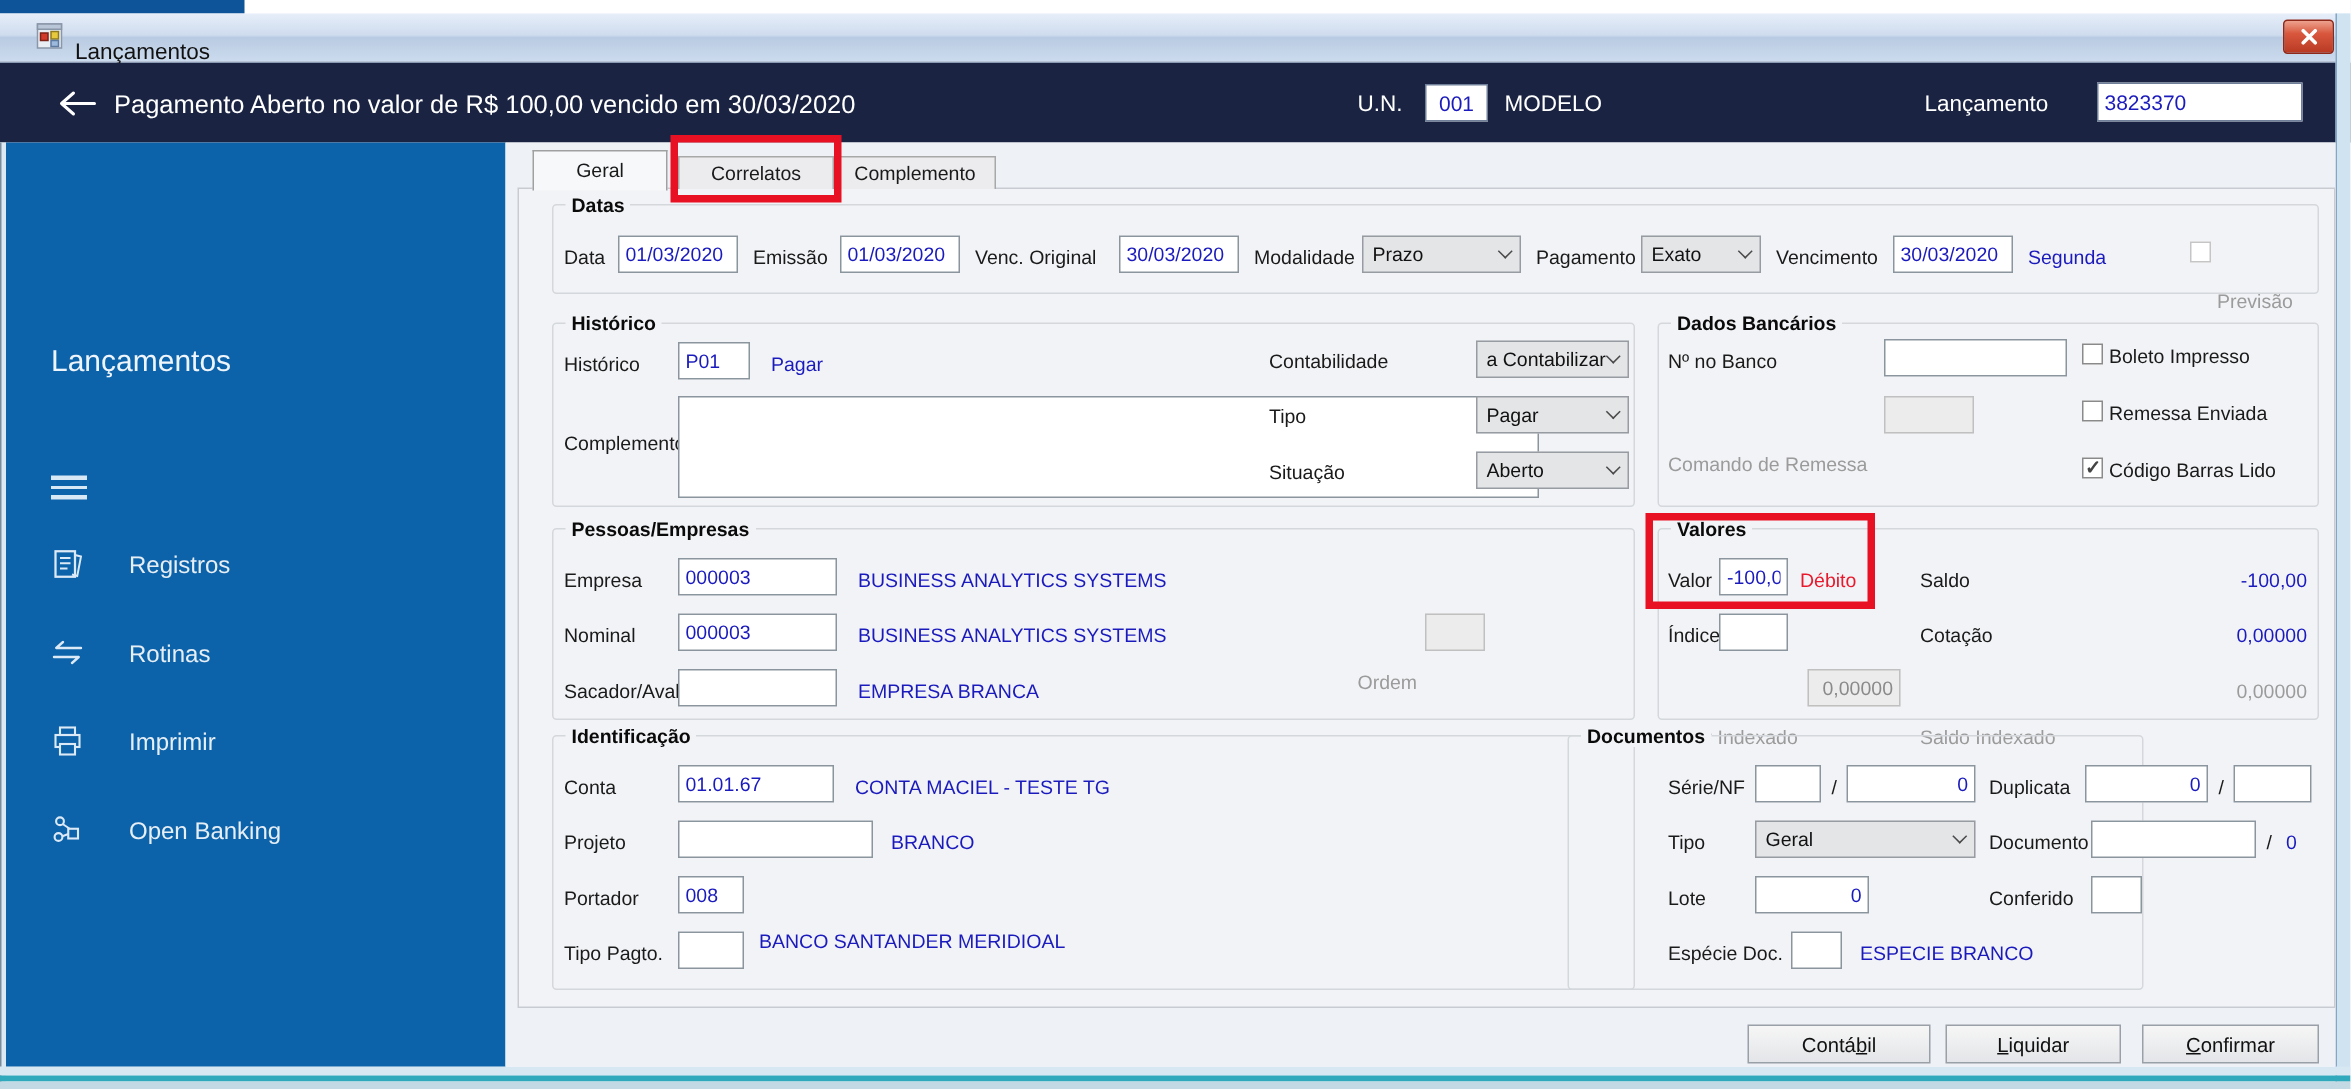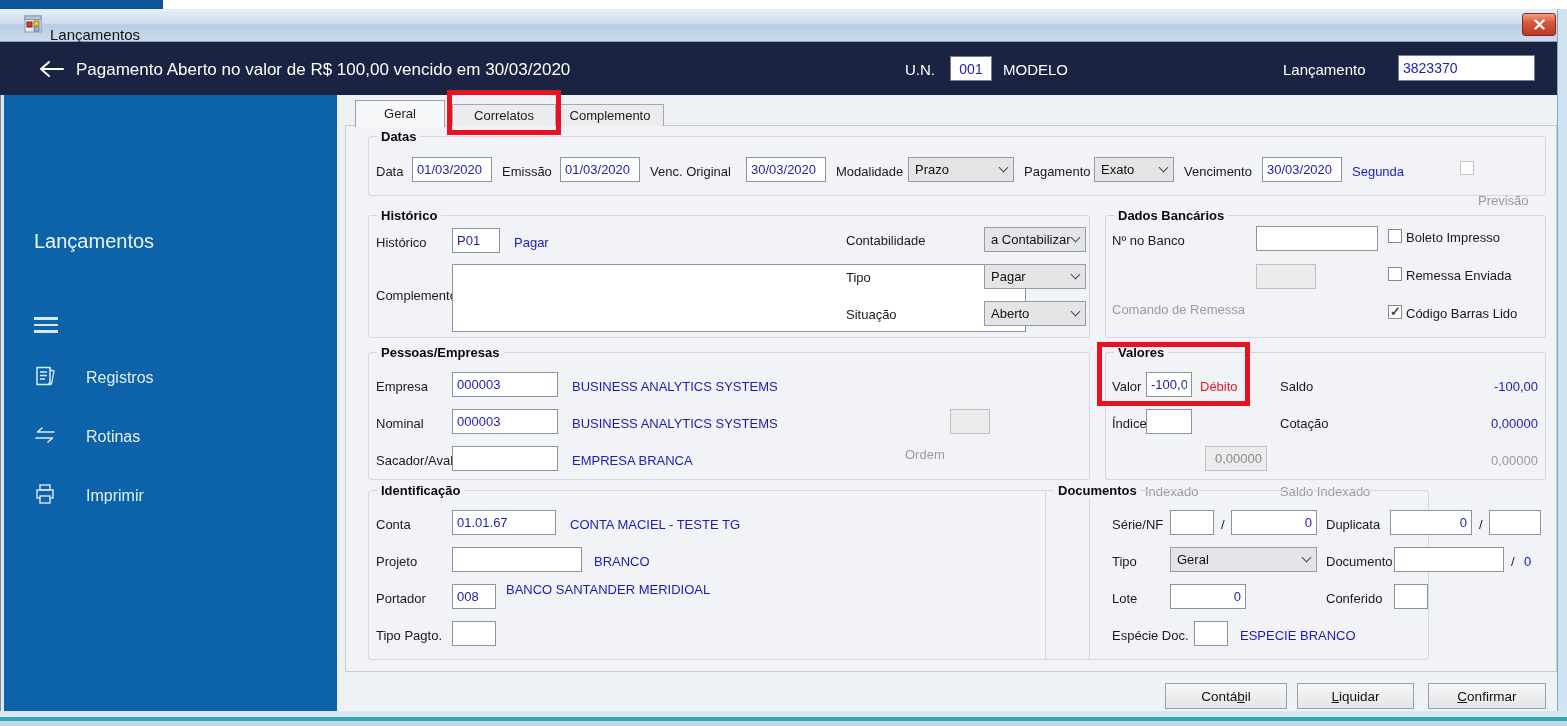--- a/index.html
+++ b/index.html
@@ -141,20 +141,29 @@
       <span class="sb-label">Registros</span>
     </div>
     <div class="sb-item" style="top:388px">
       <svg class="sb-ico" viewBox="0 0 22 22">
         <rect x="6" y="2" width="10" height="5" fill="none" stroke="#dce9f6" stroke-width="1.4"></rect>
         <rect x="3" y="7" width="16" height="8" fill="none" stroke="#dce9f6" stroke-width="1.4"></rect>
         <rect x="6" y="13" width="10" height="7" fill="#0d63a9" stroke="#dce9f6" stroke-width="1.4"></rect>
       </svg>
       <span class="sb-label">Imprimir</span>
     </div>
+    <div class="sb-item" style="top:447px">
+      <svg class="sb-ico" viewBox="0 0 22 22">
+        <circle cx="6" cy="5.5" r="2.6" fill="none" stroke="#dce9f6" stroke-width="1.4"></circle>
+        <circle cx="5" cy="16" r="2.6" fill="none" stroke="#dce9f6" stroke-width="1.4"></circle>
+        <rect x="11.5" y="10.5" width="6.5" height="6.5" fill="none" stroke="#dce9f6" stroke-width="1.4"></rect>
+        <path d="M8 7.5 L12.5 10.5 M7.6 15.5 L11.5 14" stroke="#dce9f6" stroke-width="1.3"></path>
+      </svg>
+      <span class="sb-label">Open Banking</span>
+    </div>
   </div>
 
   <div id="main" class="abs"></div>
   <div id="tabpanel" class="abs"></div>
 
   <div class="tab tab-active abs" style="left:355px;top:100px;width:90px;height:27px">
     <span>Geral</span>
   </div>
   <div class="tab tab-inactive abs" style="left:452px;top:104px;width:104px;height:22px">
     <span>Correlatos</span>
@@ -264,21 +273,21 @@
     <span class="gb-title">Identificação</span>
   </div>
   <span class="lbl" style="left:376px;top:517px">Conta</span>
   <input class="tb abs" style="left: 452px; top: 510px; width: 104px;" value="01.01.67">
   <span class="lbl blue" style="left:570px;top:517px">CONTA MACIEL - TESTE TG</span>
   <span class="lbl" style="left:376px;top:554px">Projeto</span>
   <input class="tb abs" style="left: 452px; top: 547px; width: 130px;">
   <span class="lbl blue" style="left:594px;top:554px">BRANCO</span>
   <span class="lbl" style="left:376px;top:591px">Portador</span>
   <input class="tb abs" style="left: 452px; top: 584px; width: 44px;" value="008">
-  <span class="lbl blue" style="left:506px;top:582px">BANCO SANTANDER MERIDIOAL</span>
+  <span class="lbl blue" style="left:506px;top:620px">BANCO SANTANDER MERIDIOAL</span>
   <span class="lbl" style="left:376px;top:628px">Tipo Pagto.</span>
   <input class="tb abs" style="left: 452px; top: 621px; width: 44px;">
 
   <div class="gb" style="left:1045px;top:490px;width:384px;height:170px">
     <span class="gb-title">Documentos</span>
   </div>
   <span class="lbl" style="left:1112px;top:517px">Série/NF</span>
   <input class="tb abs" style="left: 1170px; top: 510px; width: 44px;">
   <span class="slash" style="left:1221px;top:517px">/</span>
   <input class="tb tb-right abs" style="left: 1231px; top: 510px; width: 86px;" value="0">

